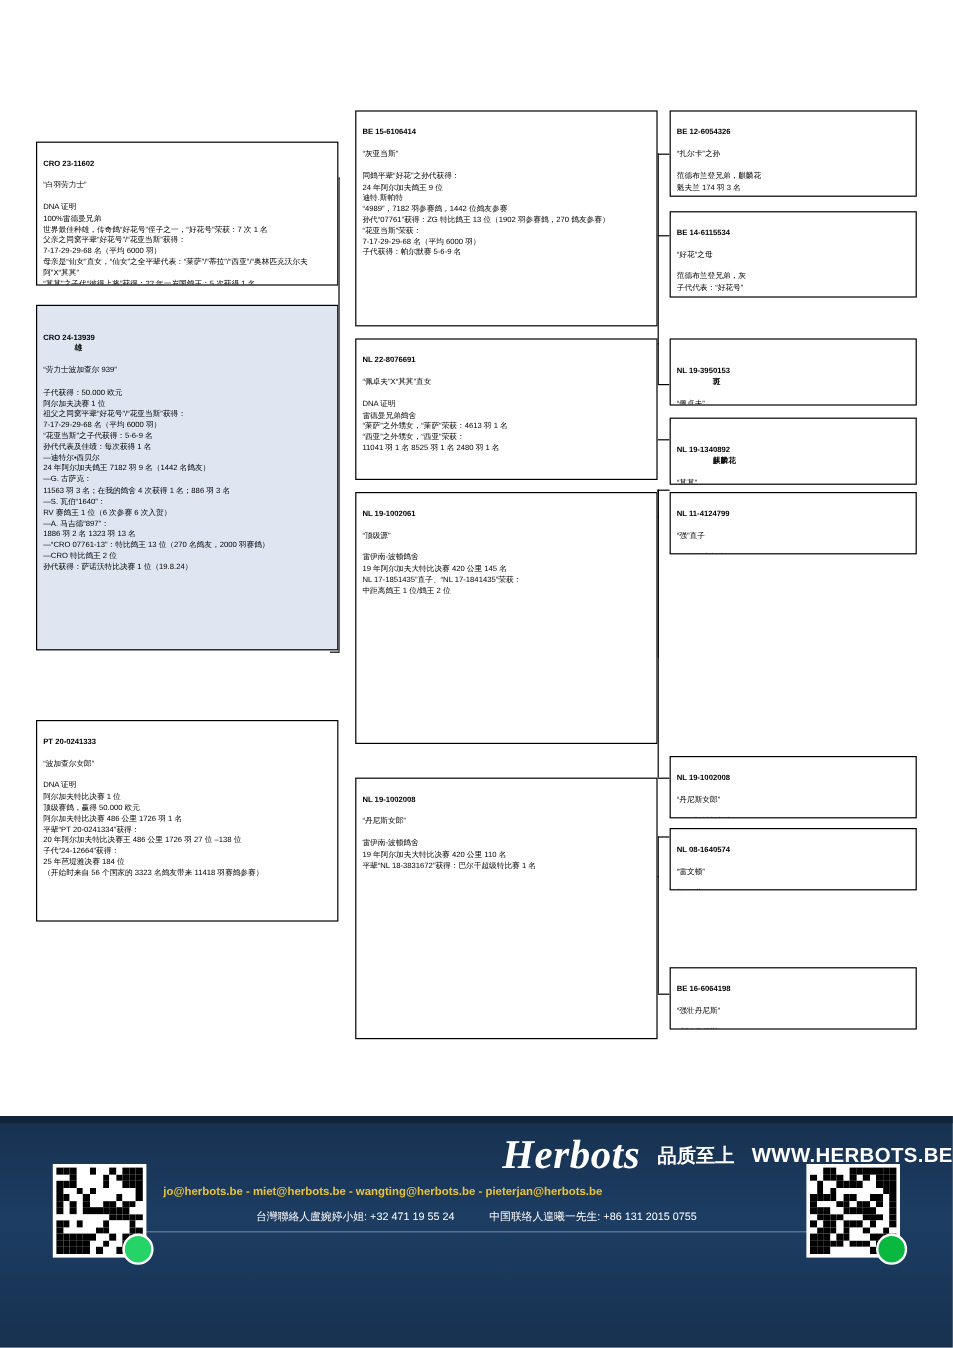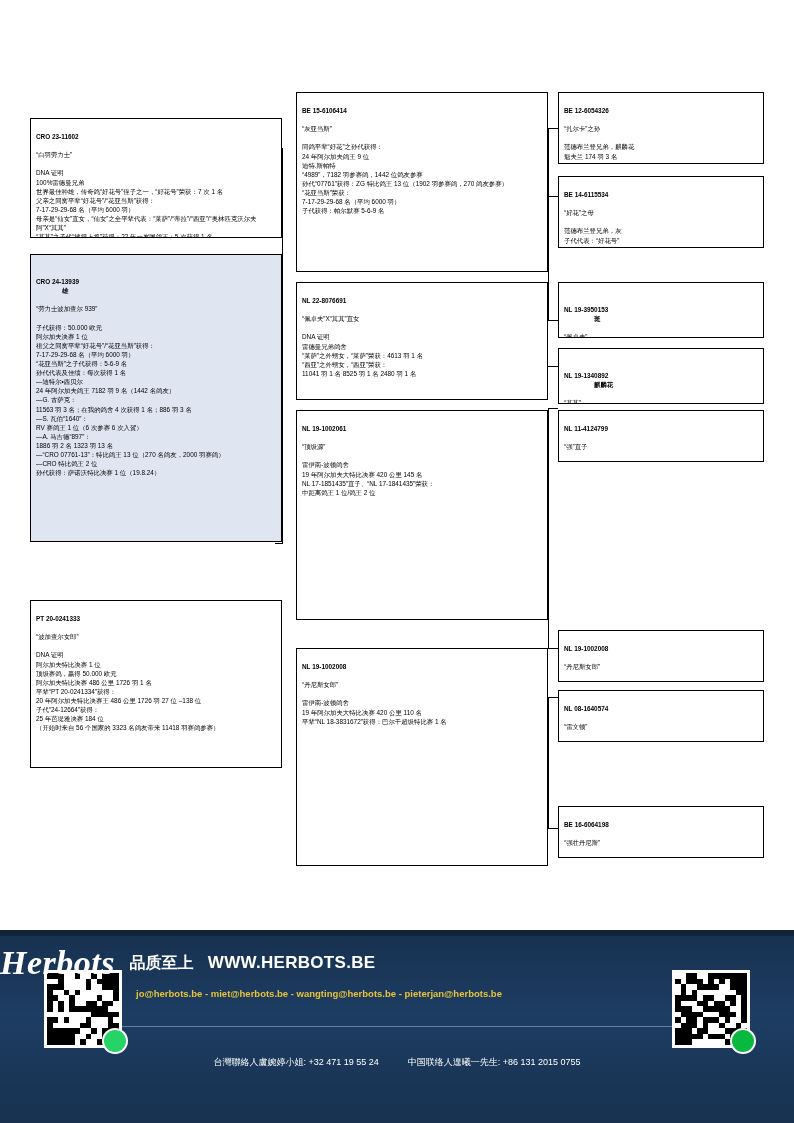--- a/index.html
+++ b/index.html
@@ -53,40 +53,40 @@
   .qr i.b{background:#000;}
   .qr .wa{
     position:absolute;right:-6px;bottom:-6px;width:22px;height:22px;border-radius:50%;
     background:#25d366;border:2px solid #fff;
   }
   .qr .wx{
     position:absolute;right:-6px;bottom:-6px;width:22px;height:22px;border-radius:50%;
     background:#09b83e;border:2px solid #fff;
   }
   .brand{
-    position:absolute;left:0;top:14px;width:794px;text-align:left;color:#fff;
+    position:absolute;left:0;top:14px;width:794px;text-align:right;color:#fff;
   }
   .brand .name{
     font-family:"Liberation Serif","DejaVu Serif",serif;
     font-style:italic;font-weight:bold;font-size:34px;letter-spacing:.5px;
     display:inline-block;vertical-align:middle;
   }
   .brand .slogan{
     font-size:16px;font-weight:bold;display:inline-block;vertical-align:middle;margin:0 10px;
   }
   .brand .url{
     font-size:17px;font-weight:bold;display:inline-block;vertical-align:middle;letter-spacing:.3px;
   }
   .mails{
     position:absolute;left:0;top:58px;width:638px;text-align:center;
     color:#e8c23a;font-size:9.5px;font-weight:bold;
   }
   .contacts{
     position:absolute;left:0;top:78px;width:794px;text-align:center;
-    color:#fff;font-size:9px;margin-top:48px;
+    color:#fff;font-size:9px;
   }
   .contacts .hl{color:#fff;}
   .tagline{
     position:absolute;left:0;top:98px;width:794px;text-align:center;
     color:#fff;font-size:13.5px;font-weight:bold;letter-spacing:.6px;
   }
   .rule{position:absolute;left:120px;top:96px;width:554px;height:1px;background:rgba(255,255,255,.35);}
 </style>
 </head>
 <body>

